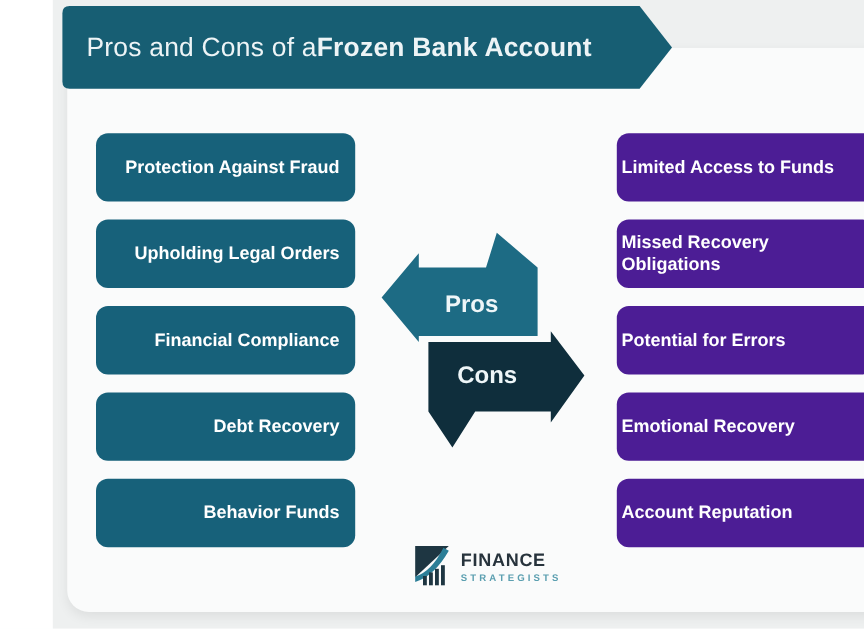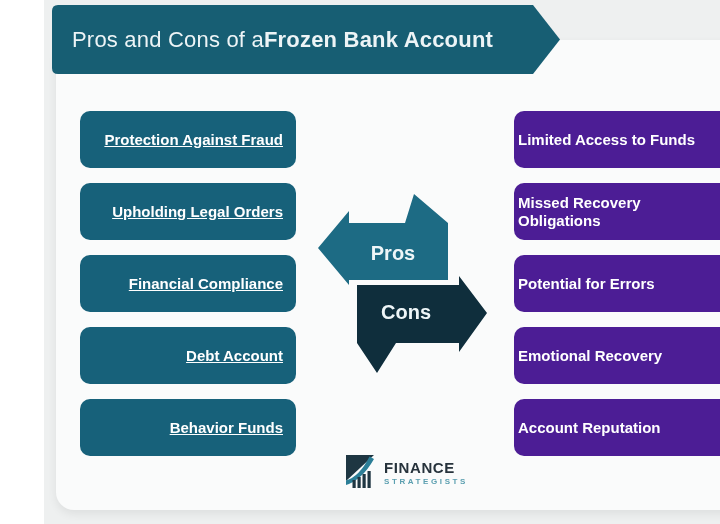--- a/index.html
+++ b/index.html
@@ -22,21 +22,21 @@
   }
   .banner-text .bold { font-weight:bold; }
   .col { position:absolute; top:111px; display:flex; flex-direction:column; gap:15px; }
   .col-left  { left:36px;  width:216px; }
   .col-right { left:470px; width:215px; }
   .pill {
     height:57px; border-radius:10px; display:flex; align-items:center;
     color:#ffffff; font-weight:bold; font-size:15px; line-height:1.2;
     box-sizing:border-box;
   }
-  .pill-pros { background:#17617a; justify-content:flex-end; text-align:right; padding:0 13px 0 14px;text-decoration:underline; }
+  .pill-pros { background:#17617a; justify-content:flex-end; text-align:right; padding:0 13px 0 14px; }
   .pill-cons { background:#4c1d95; justify-content:flex-start; text-align:left; padding:0 10px 0 4px; }
   .arrows-svg { position:absolute; left:0; top:0; pointer-events:none; }
   .arrow-label {
     font-family:"Liberation Sans", sans-serif;
     font-size:20px; font-weight:bold; fill:#eef6f8;
   }
   .footer {
     position:absolute; left:299px; top:452px;
     display:flex; align-items:center; gap:7px;
   }
@@ -58,21 +58,21 @@
 
   <svg class="banner-svg" width="720" height="80" viewBox="0 0 720 80">
     <path d="M489,5 L516,39.5 L489,74 L14,74 Q8,74 8,68 L8,11 Q8,5 14,5 Z" fill="#175e73"></path>
   </svg>
   <div class="banner-text"><span>Pros and Cons of a</span> <span class="bold">Frozen Bank Account</span></div>
 
   <div class="col col-left">
     <div class="pill pill-pros">Protection Against Fraud</div>
     <div class="pill pill-pros">Upholding Legal Orders</div>
     <div class="pill pill-pros">Financial Compliance</div>
-    <div class="pill pill-pros">Debt Account</div>
+    <div class="pill pill-pros">Debt Recovery</div>
     <div class="pill pill-pros">Behavior Funds</div>
   </div>
 
   <div class="col col-right">
     <div class="pill pill-cons">Limited Access to Funds</div>
     <div class="pill pill-cons">Missed Recovery Obligations</div>
     <div class="pill pill-cons">Potential for Errors</div>
     <div class="pill pill-cons">Emotional Recovery</div>
     <div class="pill pill-cons">Account Reputation</div>
   </div>

